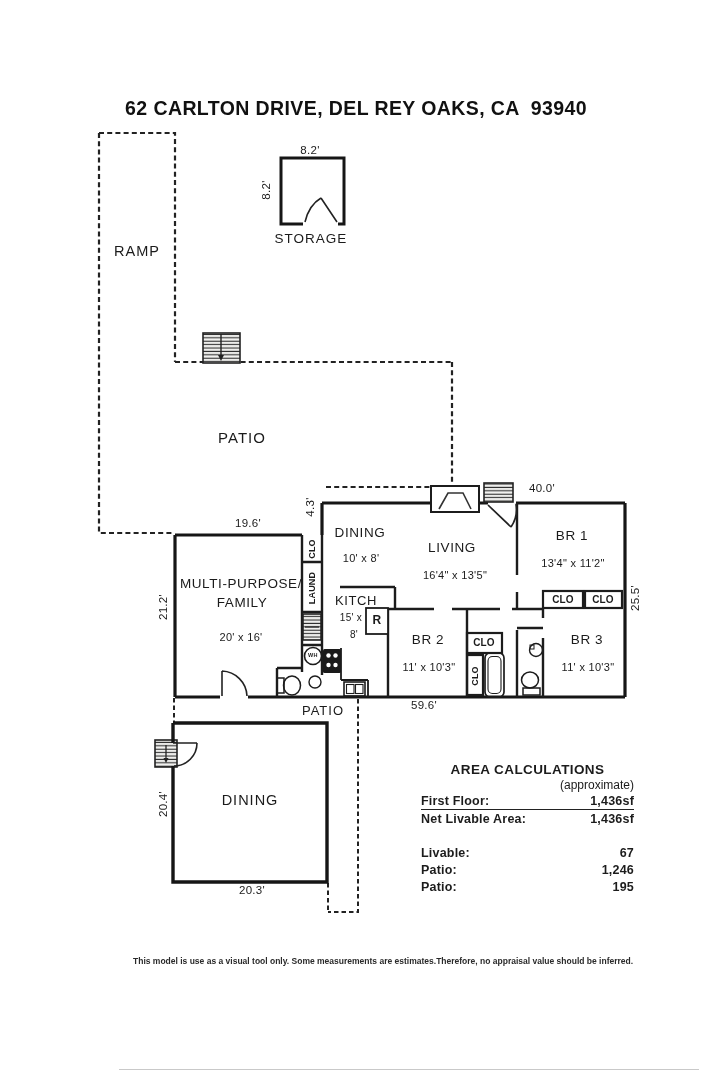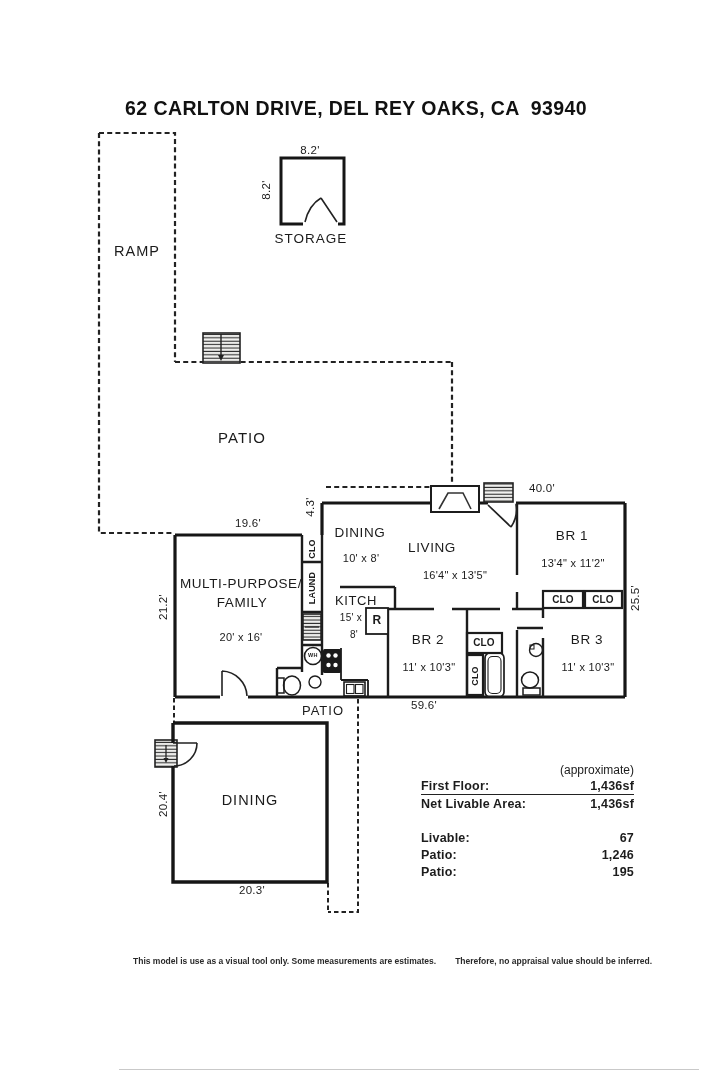--- a/index.html
+++ b/index.html
@@ -27,21 +27,21 @@
   }
   #area-table{position:absolute;left:421px;top:762px;width:213px;}
   #area-table .t-title{text-align:center;font-size:13.5px;font-weight:600;letter-spacing:.4px;}
   #area-table .t-sub{text-align:right;font-size:12px;font-weight:500;margin-top:1px;}
   .t-row{display:flex;justify-content:space-between;font-size:12.5px;font-weight:600;
          padding:1.5px 0;letter-spacing:.2px;}
   .t-row.underlined{border-bottom:1.5px solid #222;}
   .t-gap{height:17px;}
   #disclaimer{
     position:absolute;left:133px;top:956px;width:505px;
-    font-size:8.5px;font-weight:700;color:#2a2a2a;display:flex;gap:19px;white-space:pre;
+    font-size:8.5px;font-weight:700;color:#2a2a2a;display:flex;white-space:pre;
   }
   #scan-line{position:absolute;left:119px;top:1069px;width:580px;height:1px;background:#c9c9c9;}
 </style>
 </head>
 <body>
 
 <div id="page-title">62 CARLTON DRIVE, DEL REY OAKS, CA  93940</div>
 
 <svg id="plan" viewBox="0 0 712 1080" xmlns="http://www.w3.org/2000/svg">
   <defs>
@@ -154,21 +154,21 @@
 
 <div class="lbl meas" style="left:248px;top:524px">19.6'</div>
 <div class="lbl meas rot" style="left:311px;top:507px">4.3'</div>
 <div class="lbl meas" style="left:542px;top:489px">40.0'</div>
 <div class="lbl meas rot" style="left:636px;top:598px">25.5'</div>
 <div class="lbl meas rot" style="left:164px;top:607px">21.2'</div>
 <div class="lbl meas" style="left:424px;top:706px">59.6'</div>
 
 <div class="lbl room" style="left:360px;top:533px">DINING</div>
 <div class="lbl dims" style="left:361px;top:558px">10' x 8'</div>
-<div class="lbl room" style="left:432px;top:548px">LIVING</div>
+<div class="lbl room" style="left:452px;top:548px">LIVING</div>
 <div class="lbl dims" style="left:455px;top:575px">16'4" x 13'5"</div>
 <div class="lbl room" style="left:572px;top:536px">BR 1</div>
 <div class="lbl dims" style="left:573px;top:563px">13'4" x 11'2"</div>
 
 <div class="lbl room" style="left:241px;top:584px">MULTI-PURPOSE/</div>
 <div class="lbl room" style="left:242px;top:603px">FAMILY</div>
 <div class="lbl dims" style="left:241px;top:637px">20' x 16'</div>
 
 <div class="lbl room" style="left:356px;top:600px;font-size:13px">KITCH</div>
 <div class="lbl dims" style="left:351px;top:618px;font-size:10px">15' x</div>
@@ -188,20 +188,21 @@
 <div class="lbl room" style="left:587px;top:640px">BR 3</div>
 <div class="lbl dims" style="left:588px;top:667px">11' x 10'3"</div>
 
 <div class="lbl zone" style="left:323px;top:710px;font-size:13px">PATIO</div>
 
 <div class="lbl zone" style="left:250px;top:800px;font-size:14.5px">DINING</div>
 <div class="lbl meas rot" style="left:164px;top:804px">20.4'</div>
 <div class="lbl meas" style="left:252px;top:891px">20.3'</div>
 
 <div id="area-table">
+  <div class="t-title">AREA CALCULATIONS</div>
   <div class="t-sub">(approximate)</div>
   <div class="t-row underlined">
     <span>First  Floor:</span>
     <span>1,436sf</span>
   </div>
   <div class="t-row">
     <span>Net Livable Area:</span>
     <span>1,436sf</span>
   </div>
   <div class="t-gap"></div>

